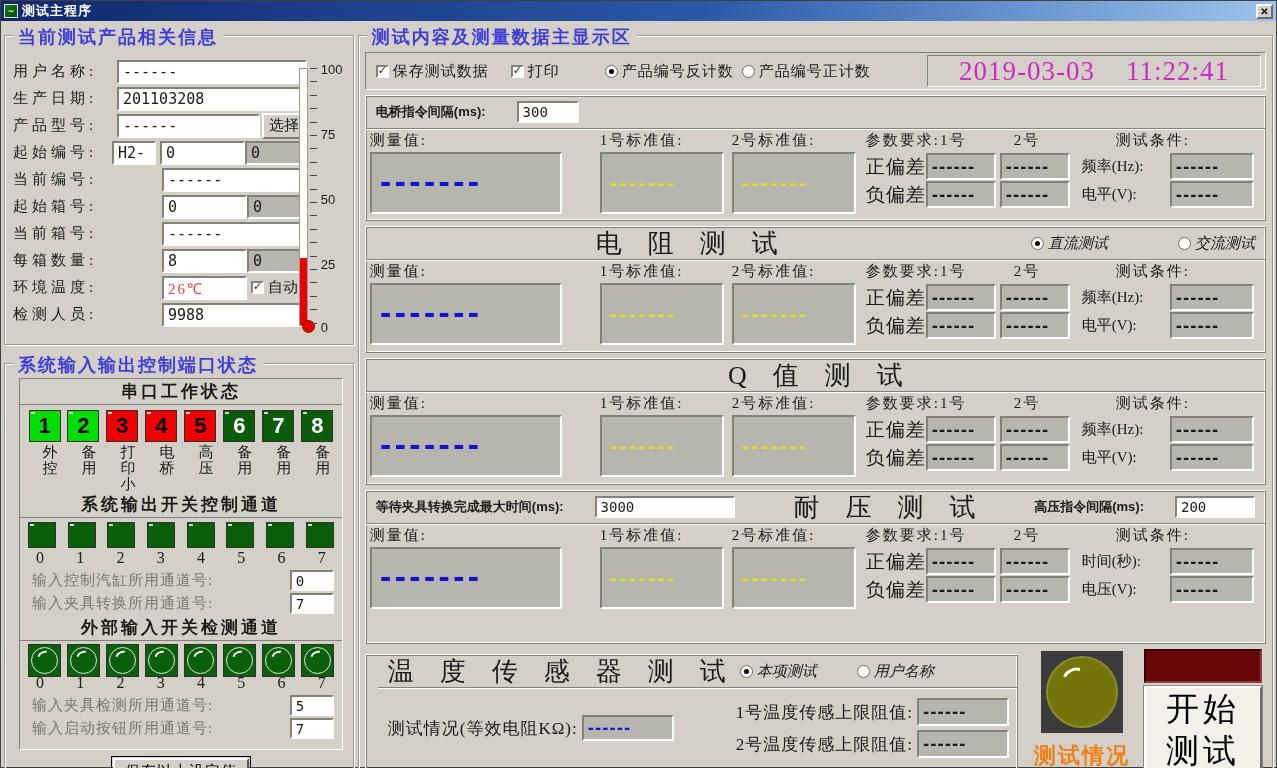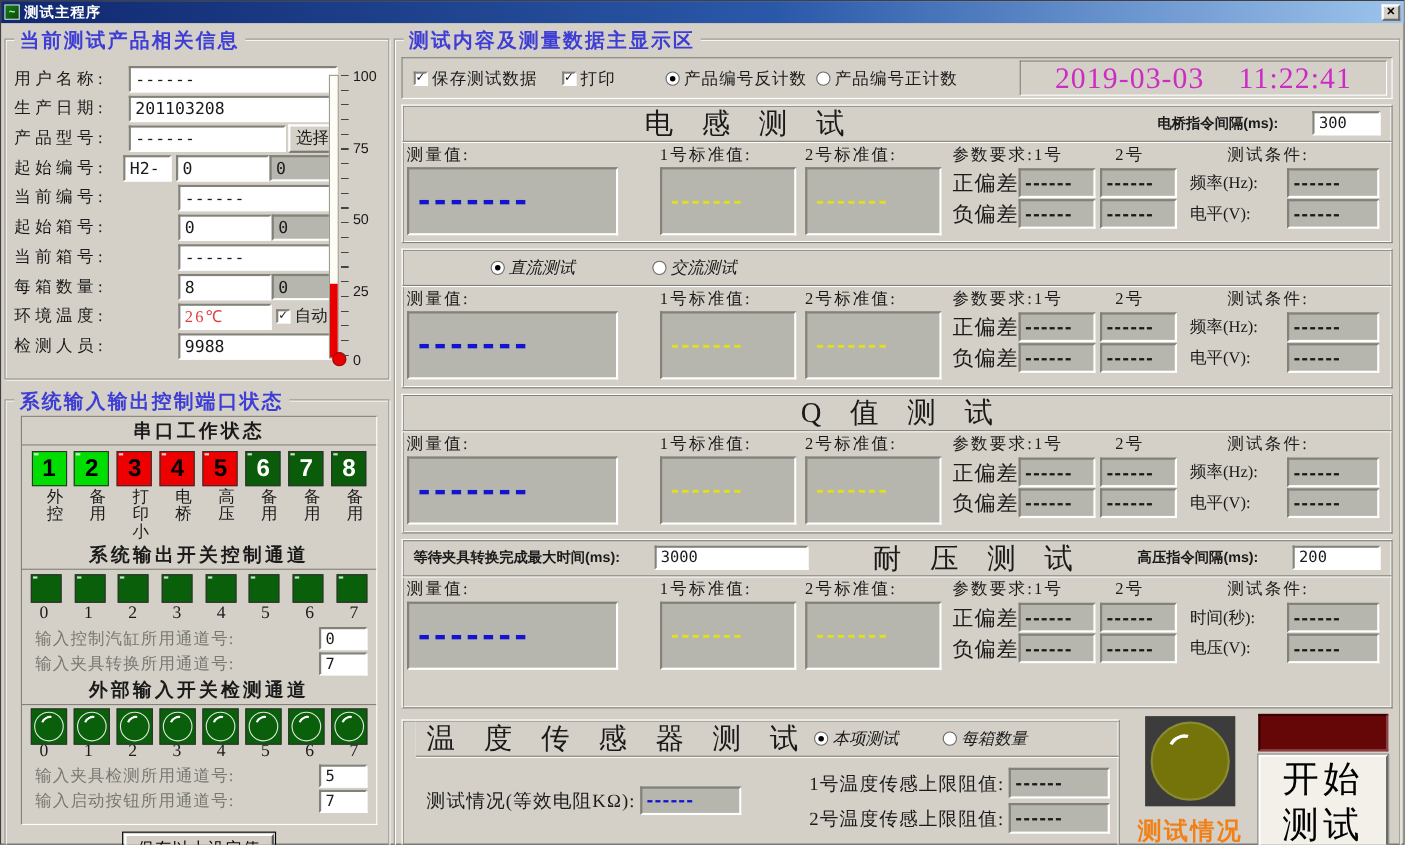--- a/index.html
+++ b/index.html
@@ -392,21 +392,20 @@
             <span class="cr-lbl">产品编号正计数</span>
           </span>
           <span class="datetime">
             <span>2019-03-03</span>
             <span>11:22:41</span>
           </span>
         </div>
 
         <div class="tsec" style="height:126px">
           <div class="tsec-head">
-            <span class="tsec-title t-center" style="margin-left:210px">电　感　测　试</span>
             <span class="hgroup">
               <span class="hlbl">电桥指令间隔(ms):</span>
               <span class="hval">300</span>
             </span>
           </div>
           <div class="tsec-body">
             <div class="mcol">
               <div class="flabel">测量值:</div>
               <div class="disp big">
                   <span class="dash-blue">-------</span>
@@ -455,20 +454,21 @@
                 <span class="disp cond">
                     <span class="dash-dark">------</span>
                   </span>
               </div>
             </div>
           </div>
         </div>
 
         <div class="tsec" style="height:127px">
           <div class="tsec-head">
+            <span class="tsec-title t-center" style="margin-left:220px">电　阻　测　试</span>
             <span class="head-rb">
               <span class="rb on">
                   <span class="dot"></span>
                 </span>
               <span class="cr-lbl">直流测试</span>
             </span>
             <span class="head-rb">
               <span class="rb">
                   <span class="dot"></span>
                 </span>
@@ -663,21 +663,21 @@
               <span class="head-rb" style="margin-left:14px">
                 <span class="rb on">
                     <span class="dot"></span>
                   </span>
                 <span class="cr-lbl">本项测试</span>
               </span>
               <span class="head-rb" style="margin-left:40px">
                 <span class="rb">
                     <span class="dot"></span>
                   </span>
-                <span class="cr-lbl">每箱数量</span>
+                <span class="cr-lbl">用户名称</span>
               </span>
             </div>
             <div class="temp-body">
               <span class="temp-lbl">测试情况(等效电阻KΩ):</span>
               <span class="disp tstat">
                   <span class="dash-dark" style="color:#1414d0">------</span>
                 </span>
               <div class="temp-right">
                 <div class="trow">
                   <span class="temp-lbl">1号温度传感上限阻值:</span>

